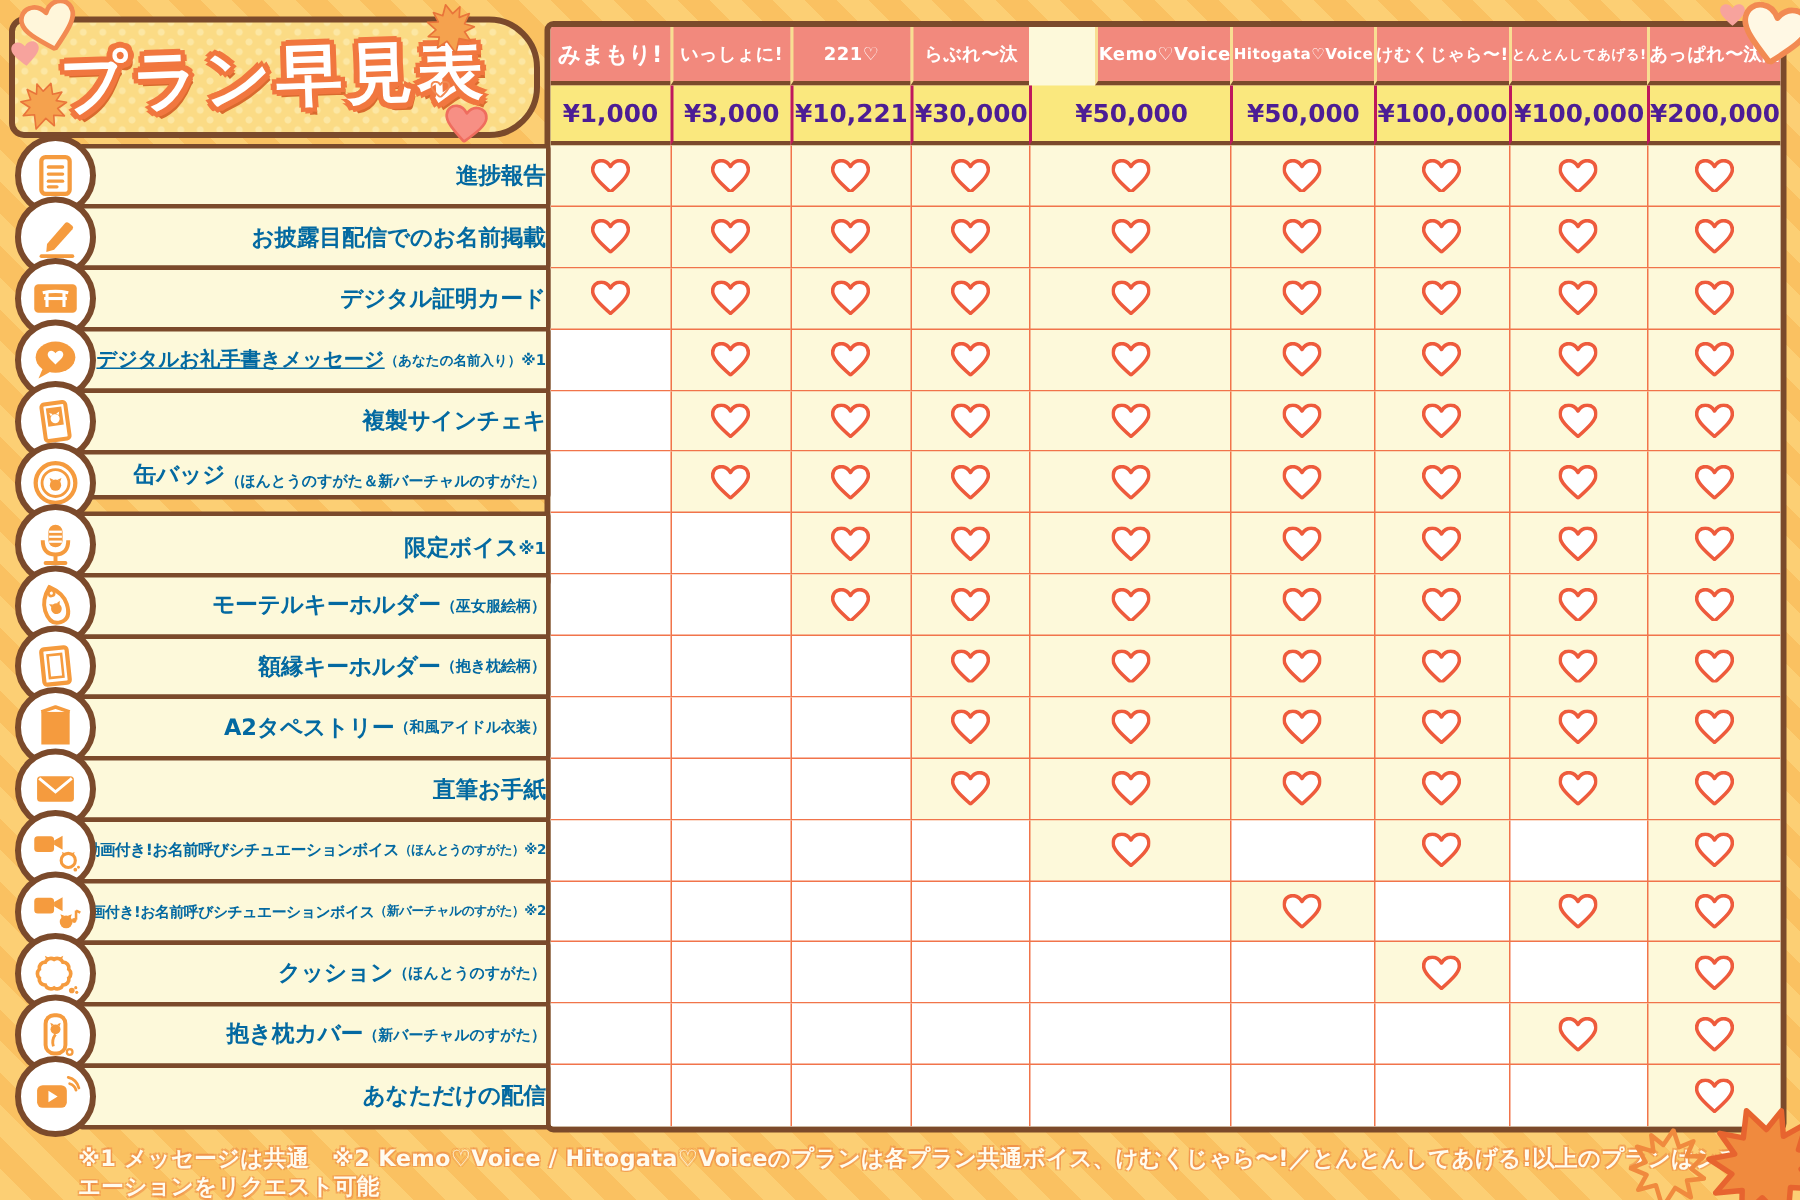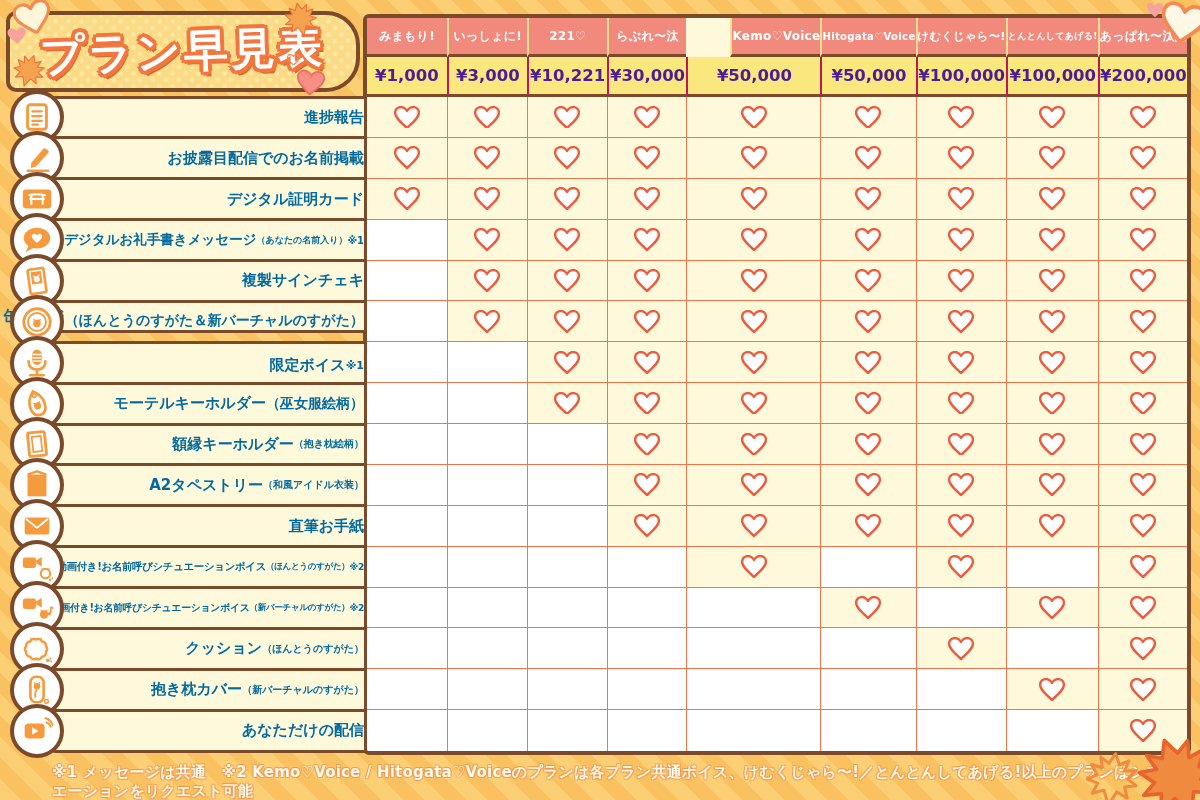--- a/index.html
+++ b/index.html
@@ -46,21 +46,21 @@
   .deco{position:absolute;z-index:7;line-height:0}
 </style>
 </head>
 <body>
 
 <div class="canvas">
   <div class="banner">
     <div class="title">プラン早見表</div>
   </div>
   <div class="matrix">
-      <div class="h-cell" style="font-size: 12px;">みまもり!</div>
+      <div class="h-cell" style="font-size: 15px;">みまもり!</div>
       <div class="h-cell sep-y" style="font-size: 12px;">いっしょに!</div>
       <div class="h-cell sep-y" style="font-size: 12px;">221♡</div>
       <div class="h-cell sep-y" style="font-size: 12px;">らぶれ〜汰</div>
       <div class="h-cell sep-y" style="font-size: 12px; margin-left: 44px;">Kemo♡Voice</div>
       <div class="h-cell sep-y" style="font-size: 10.1px;">Hitogata♡Voice</div>
       <div class="h-cell sep-y" style="font-size: 11.3px;">けむくじゃら〜!</div>
       <div class="h-cell sep-y" style="font-size: 9px;">とんとんしてあげる!</div>
       <div class="h-cell sep-y" style="font-size: 12px;">あっぱれ〜汰卍</div>
       <div class="p-cell">¥1,000</div>
       <div class="p-cell sep-o">¥3,000</div>
@@ -624,21 +624,21 @@
           <rect x="3" y="8" width="30" height="20" rx="3" fill="#F59B3E"></rect>
           <g stroke="#fff" stroke-width="2.2" fill="none">
             <path d="M9 14 Q18 12 27 14"></path>
             <line x1="12" y1="13.5" x2="12" y2="24"></line>
             <line x1="24" y1="13.5" x2="24" y2="24"></line>
             <line x1="10" y1="18" x2="26" y2="18"></line>
           </g>
         </svg>
       </div>
       <div class="label-row" style="top: 218.125px; height: 43.875px;">
-        <span class="f-name" style="font-size: 13.5px;">デジタルお礼手書きメッセージ</span>
+        <span class="f-name" style="font-size: 13.5px; text-decoration: underline;">デジタルお礼手書きメッセージ</span>
         <span class="f-note" style="font-size: 9px;">（あなたの名前入り）</span>
         <span class="f-mark" style="font-size: 9.9px;">※1</span>
       </div>
       <div class="icon-circle" style="top: 213.062px;">
         <svg width="34" height="34" viewBox="0 0 36 36">
           <ellipse cx="18" cy="16" rx="14" ry="11" fill="#F59B3E"></ellipse>
           <path d="M9 24 L6 31 L15 26 Z" fill="#F59B3E"></path>
           <path transform="translate(12,11) scale(0.5)" d="M12 20.3C5.2 14.2 1 10.2 1 6.4 1 3.2 3.3 1 6.3 1 8.4 1 10.6 2.3 12 4.6 13.4 2.3 15.6 1 17.7 1 20.7 1 23 3.2 23 6.4 23 10.2 18.8 14.2 12 20.3Z" fill="#fff"></path>
         </svg>
       </div>
@@ -651,21 +651,21 @@
             <rect x="9.5" y="5" width="17" height="26" rx="2" fill="#fff" stroke="#F59B3E" stroke-width="2.8"></rect>
             <rect x="12.5" y="8" width="11" height="13" fill="#F59B3E"></rect>
             <circle cx="18" cy="16" r="3.2" fill="#fff"></circle>
             <path d="M15.3 14 l-0.9-2.6 2.3 1Z" fill="#fff"></path>
             <path d="M20.7 14 l0.9-2.6 -2.3 1Z" fill="#fff"></path>
           </g>
         </svg>
       </div>
       <div class="label-row" style="top: 299.875px; height: 33px;">
         <span class="f-name" style="font-size: 15px;">缶バッジ</span>
-        <span class="f-note" style="font-size: 14px; margin-top: 10px;">（ほんとうのすがた＆新バーチャルのすがた）</span>
+        <span class="f-note" style="font-size: 10px; margin-top: 10px;">（ほんとうのすがた＆新バーチャルのすがた）</span>
       </div>
       <div class="icon-circle" style="top: 294.812px;">
         <svg width="34" height="34" viewBox="0 0 36 36">
           <circle cx="18" cy="18" r="14" fill="none" stroke="#F59B3E" stroke-width="3"></circle>
           <circle cx="18" cy="18" r="9.5" fill="none" stroke="#F59B3E" stroke-width="2"></circle>
           <circle cx="18" cy="19.5" r="4" fill="#F59B3E"></circle>
           <path d="M14.8 17.5 l-1-3 2.8 1.2Z" fill="#F59B3E"></path>
           <path d="M21.2 17.5 l1-3 -2.8 1.2Z" fill="#F59B3E"></path>
         </svg>
       </div>
@@ -681,21 +681,21 @@
             <line x1="13.5" y1="12.5" x2="22.5" y2="12.5"></line>
             <line x1="13.5" y1="16" x2="22.5" y2="16"></line>
           </g>
           <path d="M9 15 q0 10 9 10 q9 0 9 -10" fill="none" stroke="#F59B3E" stroke-width="2.8"></path>
           <line x1="18" y1="25" x2="18" y2="30" stroke="#F59B3E" stroke-width="2.8"></line>
           <line x1="11" y1="31" x2="25" y2="31" stroke="#F59B3E" stroke-width="2.8" stroke-linecap="round"></line>
         </svg>
       </div>
       <div class="label-row" style="top: 381.625px; height: 43.875px;">
         <span class="f-name" style="font-size: 15px;">モーテルキーホルダー</span>
-        <span class="f-note" style="font-size: 14px;">（巫女服絵柄）</span>
+        <span class="f-note" style="font-size: 10px;">（巫女服絵柄）</span>
       </div>
       <div class="icon-circle" style="top: 376.562px;">
         <svg width="34" height="34" viewBox="0 0 36 36">
           <g transform="rotate(-18 18 18)">
             <path d="M18 4 Q26 11 26 19 Q26 30 18 30 Q10 30 10 19 Q10 11 18 4Z" fill="none" stroke="#F59B3E" stroke-width="2.8"></path>
             <circle cx="18" cy="8.5" r="2" fill="none" stroke="#F59B3E" stroke-width="1.8"></circle>
             <circle cx="18" cy="20" r="3.8" fill="#F59B3E"></circle>
             <path d="M15 18.2 l-1-2.8 2.6 1.1Z" fill="#F59B3E"></path>
             <path d="M21 18.2 l1-2.8 -2.6 1.1Z" fill="#F59B3E"></path>
           </g>

